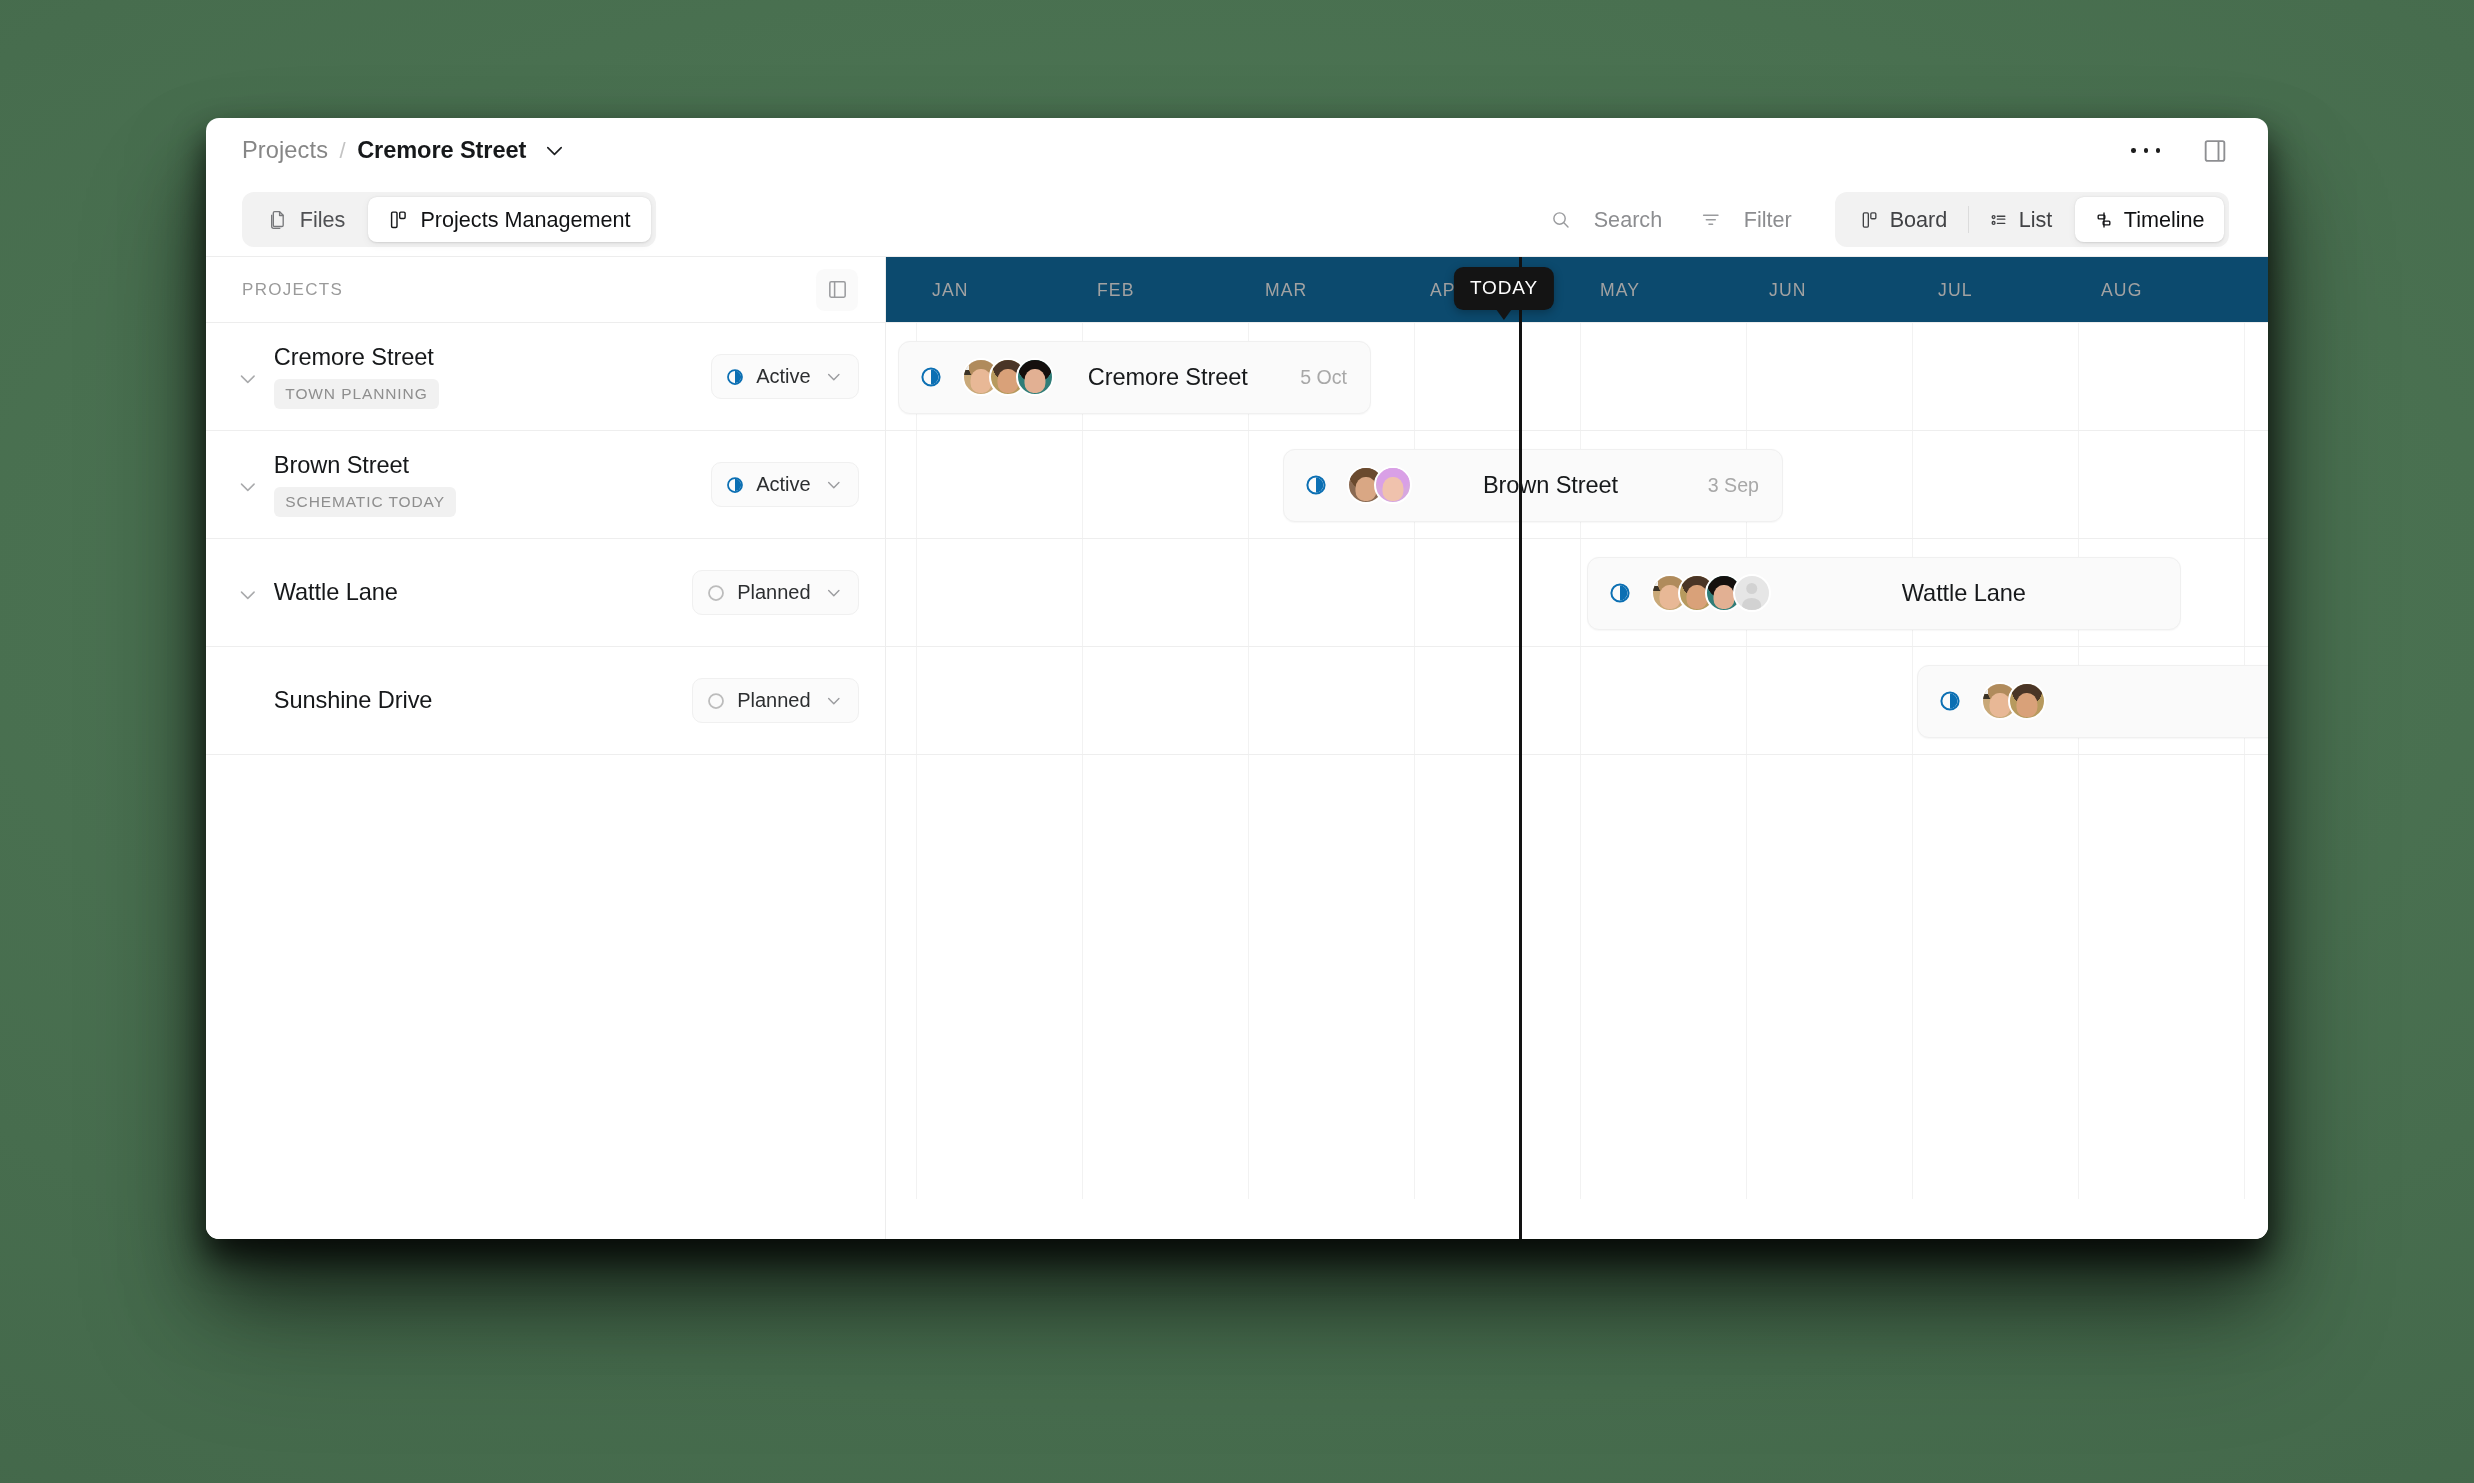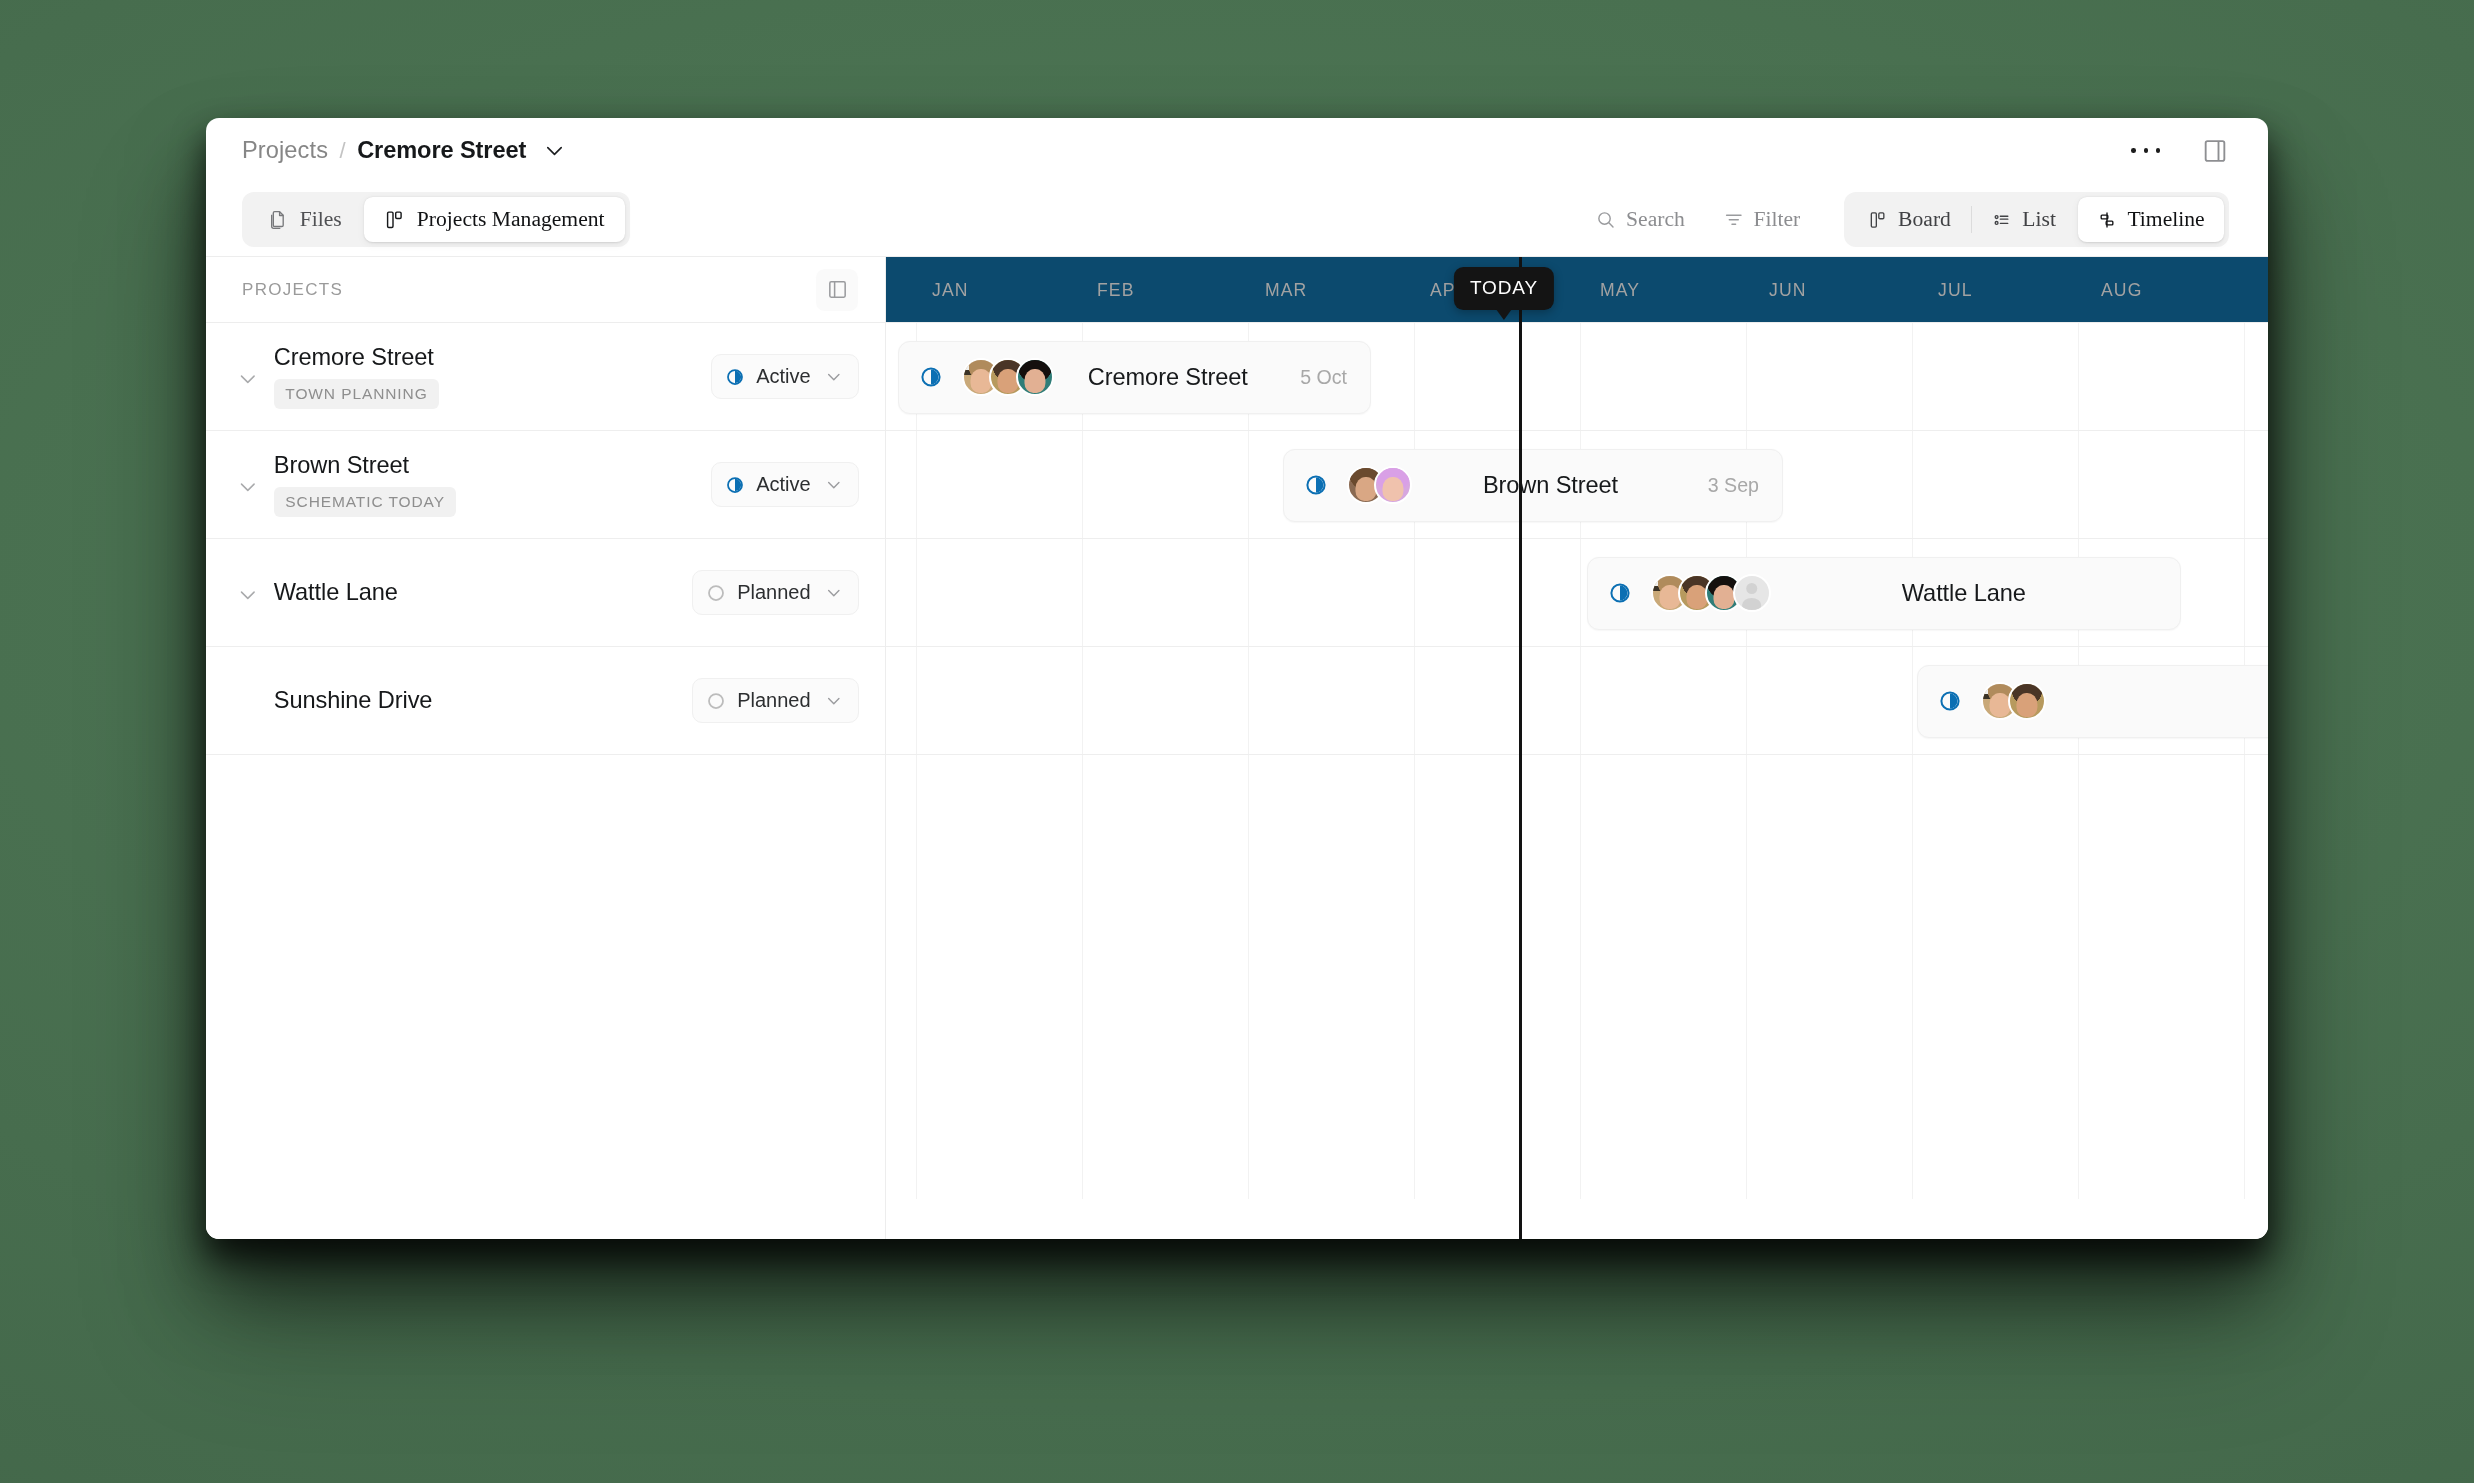--- a/index.html
+++ b/index.html
@@ -85,21 +85,20 @@
     background: #1c1c1c; display: block;
   }
 
   
   .toolbar {
     position: relative;
     height: 73px;
     display: flex;
     align-items: center;
     padding: 0 39px 0 36px;
-    font-family: Liberation Serif, serif;
   }
 
   .segmented {
     display: flex;
     align-items: center;
     background: #f2f2f2;
     border-radius: 12px;
     padding: 5.4px;
     gap: 2.7px;
   }
@@ -122,21 +121,21 @@
 
   .toolbar-right {
     margin-left: auto;
     display: flex;
     align-items: center;
     gap: 30px;
   }
   .ghost-btn {
     display: flex;
     align-items: center;
-    gap: 9px;
+    gap: 22px;
     font-size: 21.6px;
     color: #8c8d90;
     padding: 6.8px 4px;
   }
 
   .viewswitch {
     display: flex;
     align-items: center;
     background: #f2f2f2;
     border-radius: 12px;

